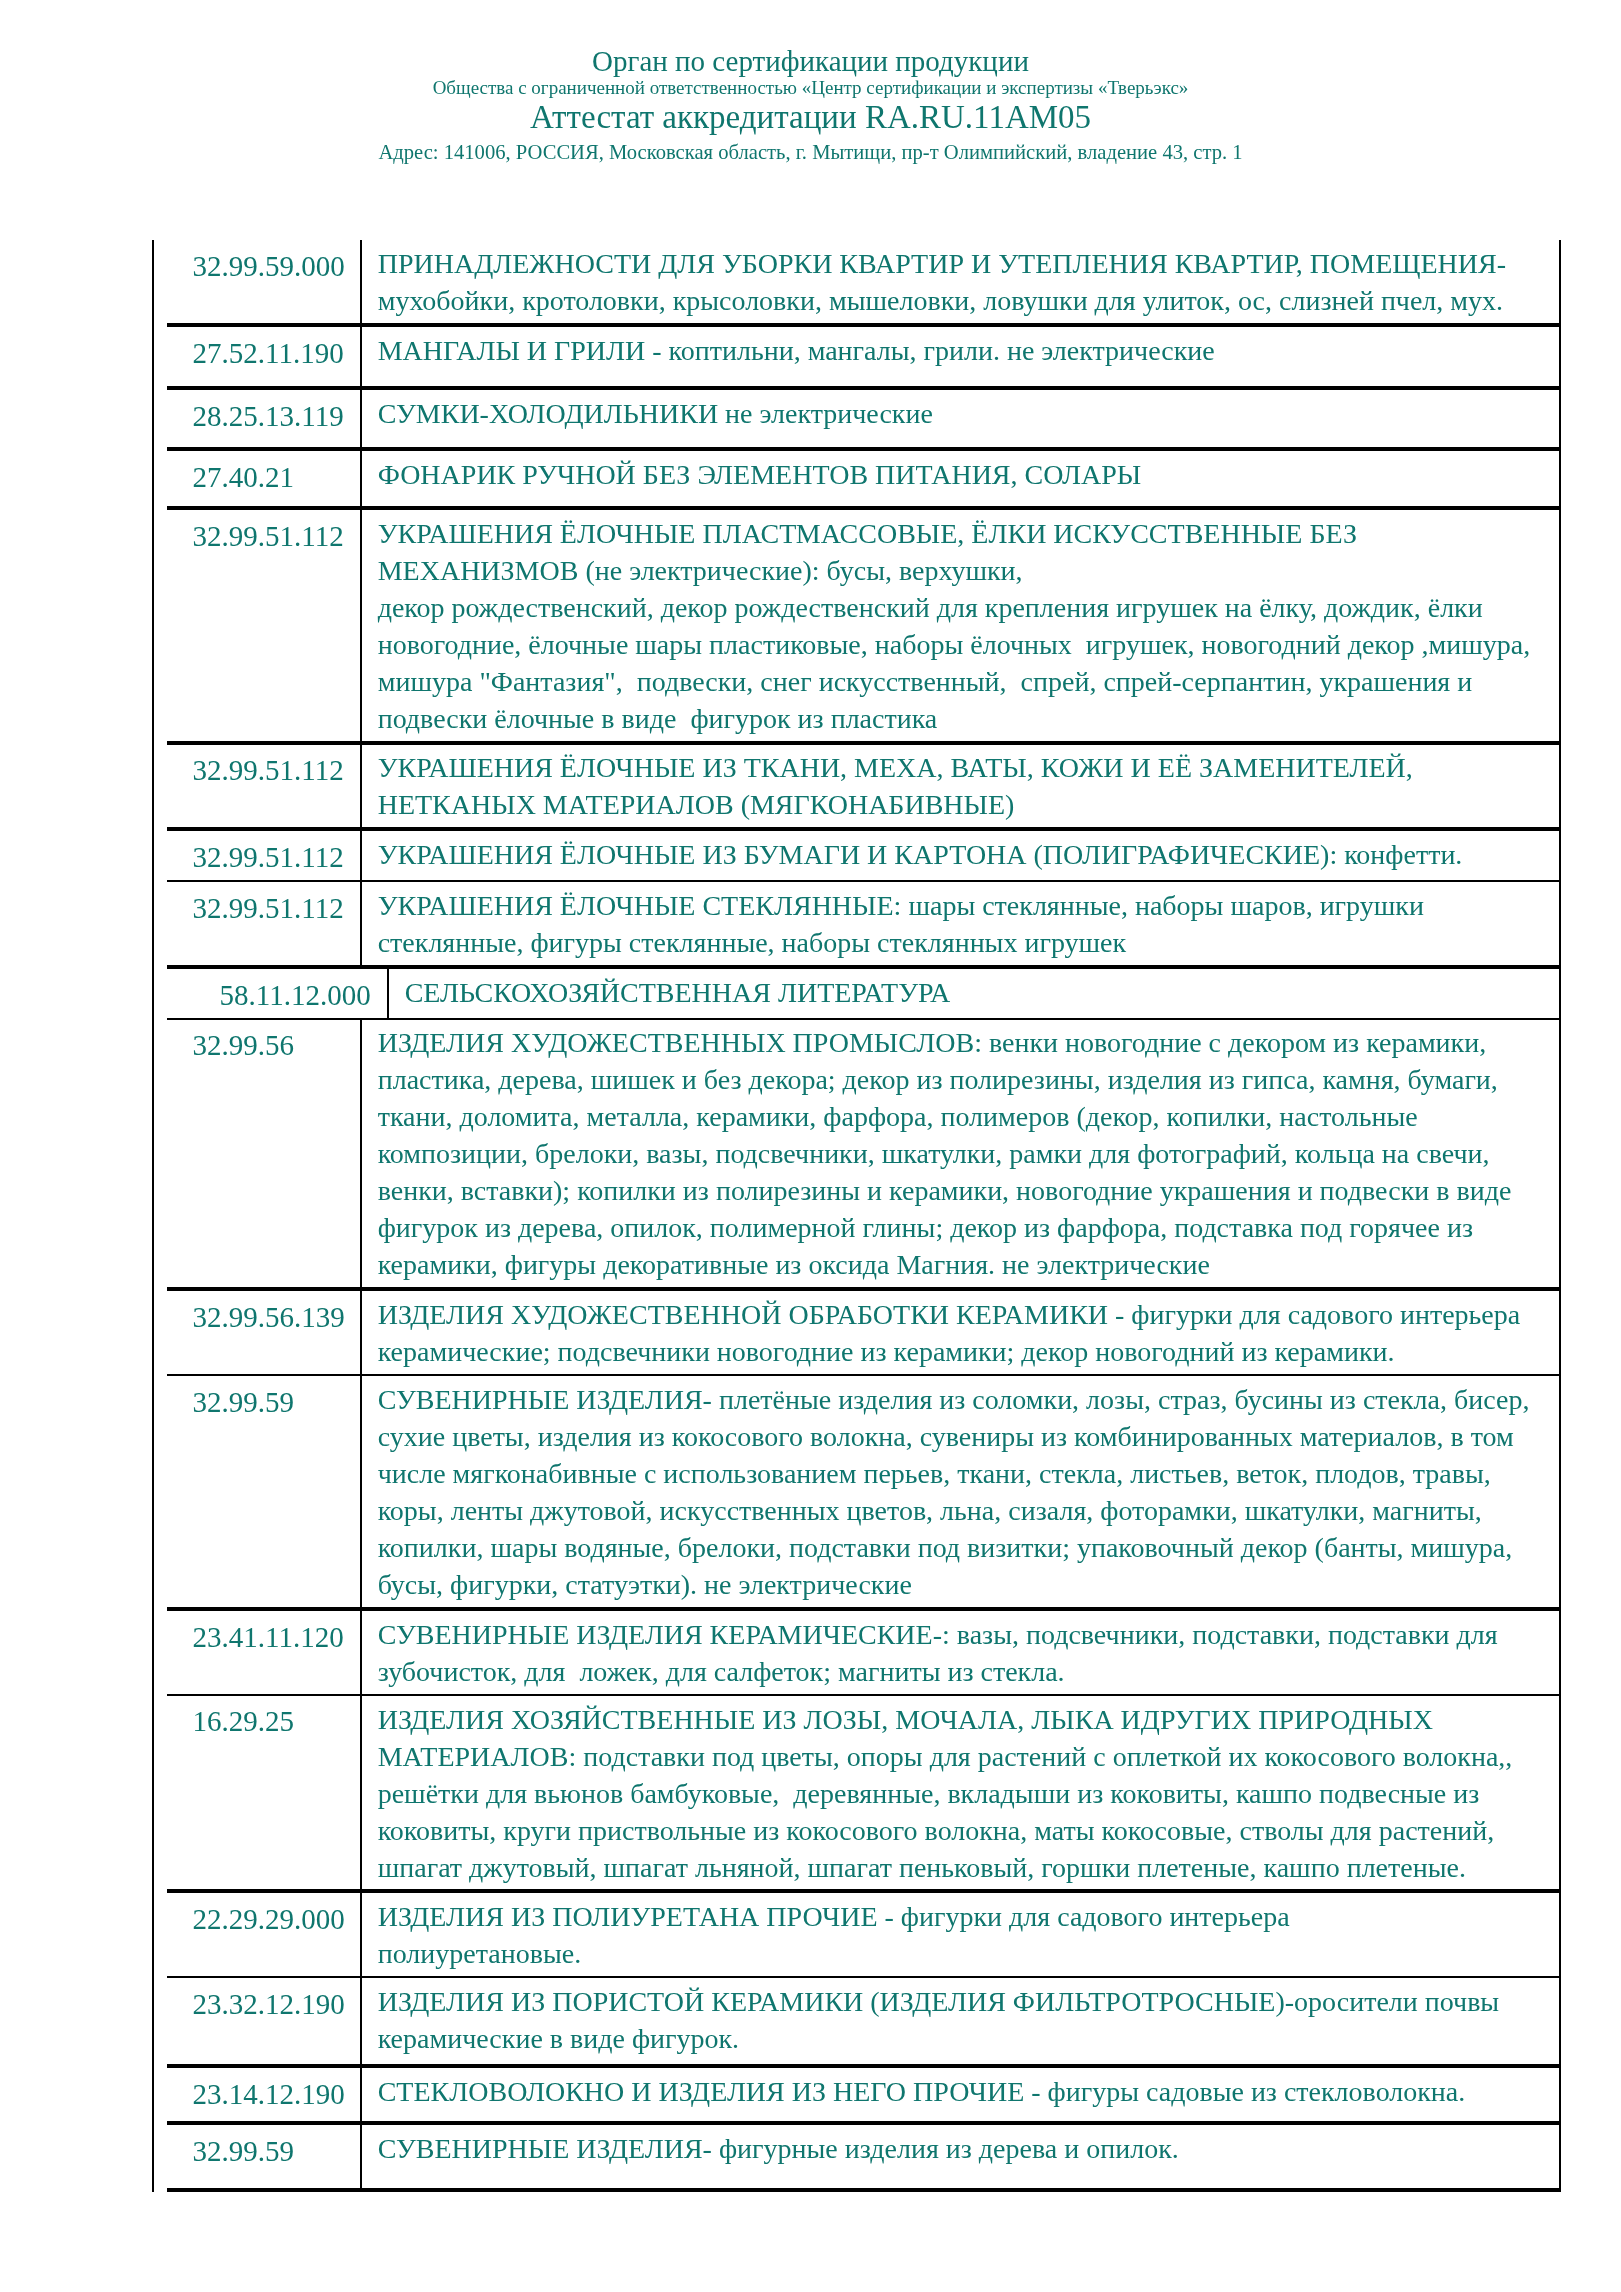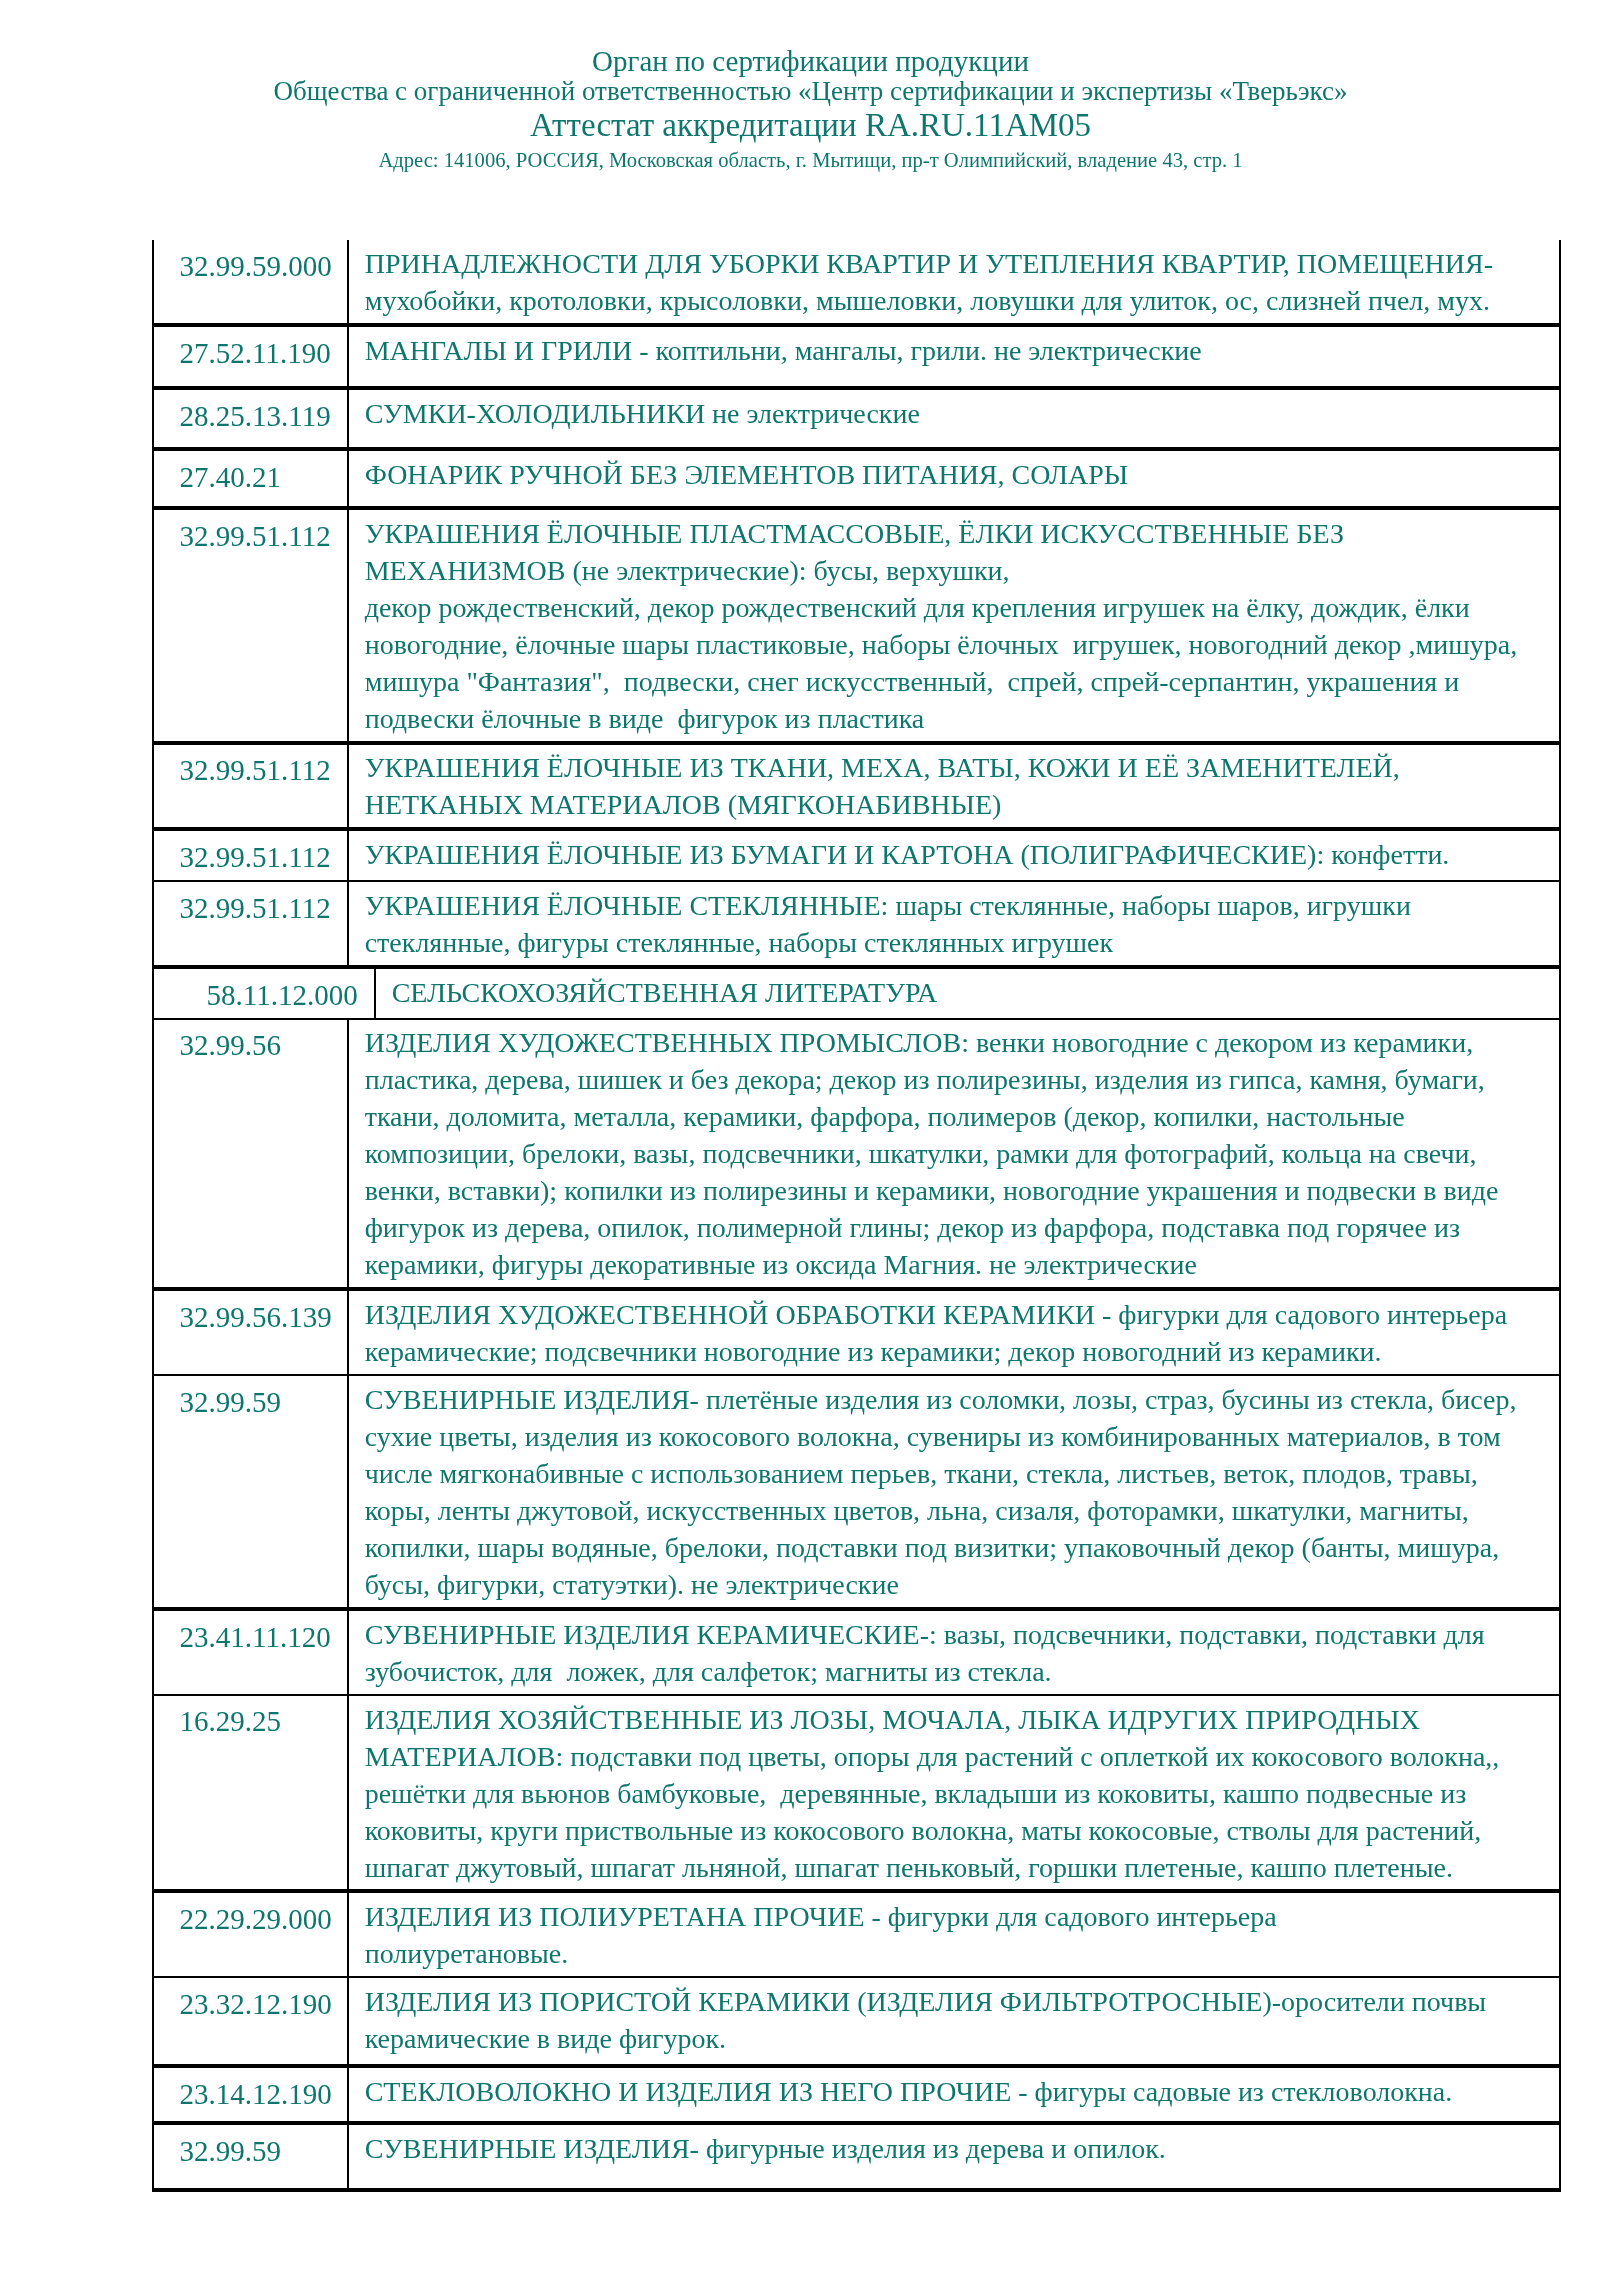--- a/index.html
+++ b/index.html
@@ -19,39 +19,40 @@
   
   .doc-header {
     position: absolute;
     top: 47px;
     left: 0;
     width: 100%;
     text-align: center;
     line-height: 1.0;
   }
   .h-line1 { font-size: 29px; margin: 0 0 2px 0; }
-  .h-line2 { font-size: 27px; margin: 0 0 3.9px 0; }
+  .h-line2 { font-size: 19px; margin: 0 0 3.9px 0; }
   .h-line3 { font-size: 33px; margin: 0 0 8px 0; text-align: center; }
   .h-line4 { font-size: 20.6px; margin: 0; }
   
   .cert-table {
     position: absolute;
     top: 240px;
     left: 152px;
     width: 1409px;
     border-left: 2px solid #000;
     border-right: 2.9px solid #000;
     box-sizing: border-box;
   }
   .t-row {
     display: flex;
     flex-direction: row;
     align-items: stretch;
     border-bottom: 2.9px solid #000;
     box-sizing: border-box;
+    margin-left: 13px;
   }
   .t-row.thick { border-bottom-width: 4.9px; }
   .t-row.thin  { border-bottom-width: 2px; }
   .code-cell {
     width: 195px;
     min-width: 195px;
     box-sizing: border-box;
     border-right: 2.9px solid #000;
     padding: 7.8px 3.9px 3.9px 25.5px;
     font-size: 29px;

